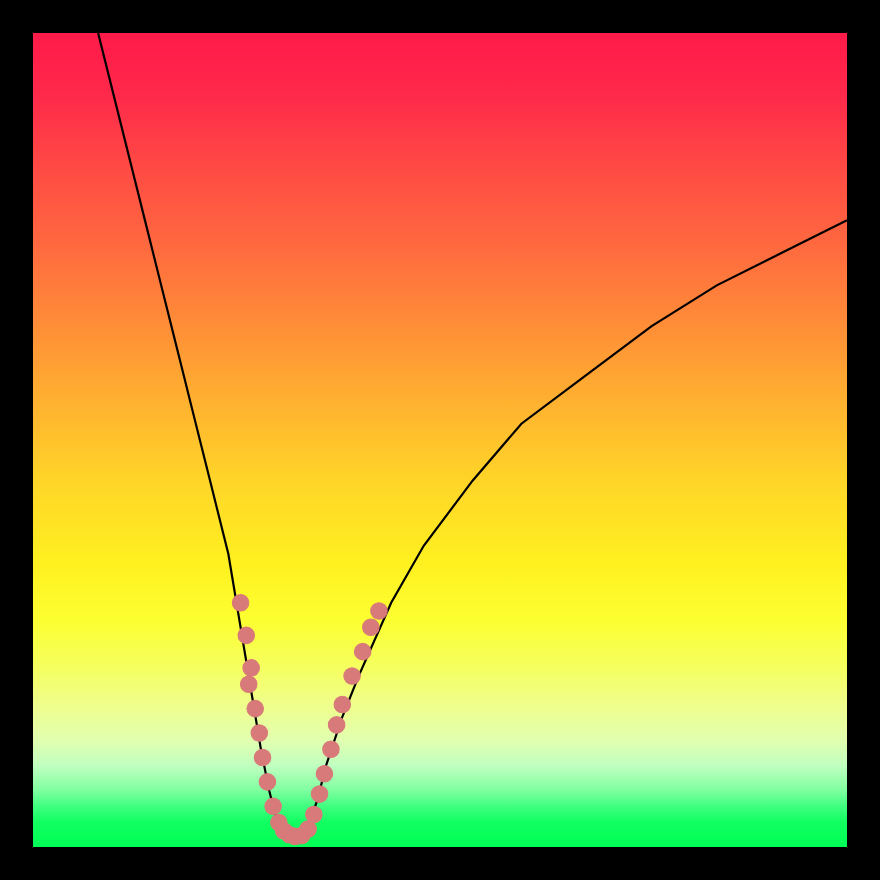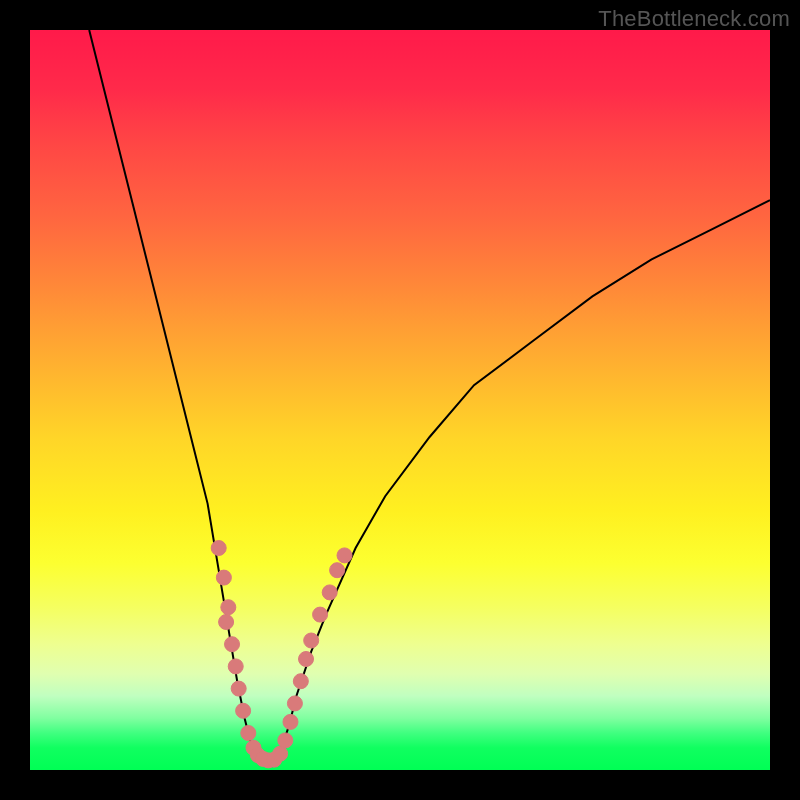--- a/index.html
+++ b/index.html
@@ -59,21 +59,20 @@
   }
   .dot {
     fill: #d97a7a;
     stroke: #d97a7a;
   }
 </style>
 </head>
 <body>
 
 <div class="chart-container">
-  <div class="watermark">TheBottleneck.com</div>
   <div class="plot-area">
     <svg class="curves" viewBox="0 0 740 740" preserveAspectRatio="none">
       <g id="curve-group">
           <path d="M59.20 0.00 L74.00 59.20 L88.80 118.40 L103.60 177.60 L118.40 236.80 L133.20 296.00 L148.00 355.20 L162.80 414.40 L177.60 473.60 L192.40 562.40 L199.80 606.80 L207.20 651.20 L214.60 688.20 L222.00 717.80 L229.40 732.60 " class="curve-line"></path>
           <path d="M244.20 732.60 L251.60 717.80 L259.00 695.60 L266.40 666.00 L281.20 621.60 L296.00 584.60 L325.60 518.00 L355.20 466.20 L399.60 407.00 L444.00 355.20 L503.20 310.80 L562.40 266.40 L621.60 229.40 L680.80 199.80 L740.00 170.20 " class="curve-line"></path>
         </g>
       <g id="dot-group">
           <circle cx="188.70" cy="518.00" r="7.5" class="dot"></circle>
           <circle cx="193.88" cy="547.60" r="7.5" class="dot"></circle>
           <circle cx="198.32" cy="577.20" r="7.5" class="dot"></circle>

